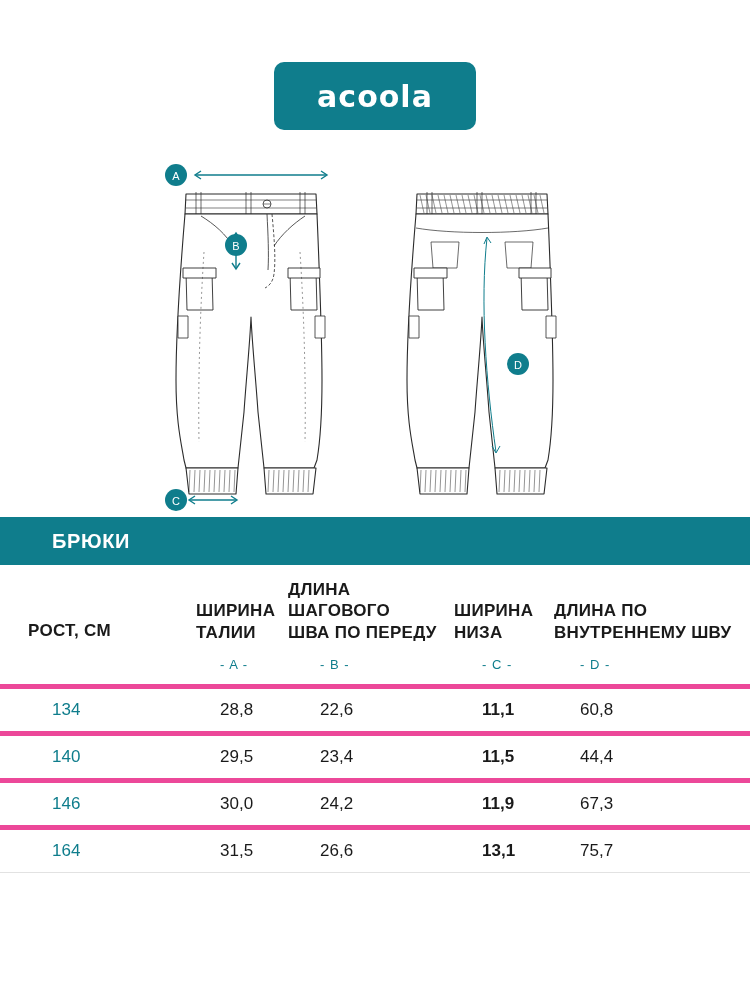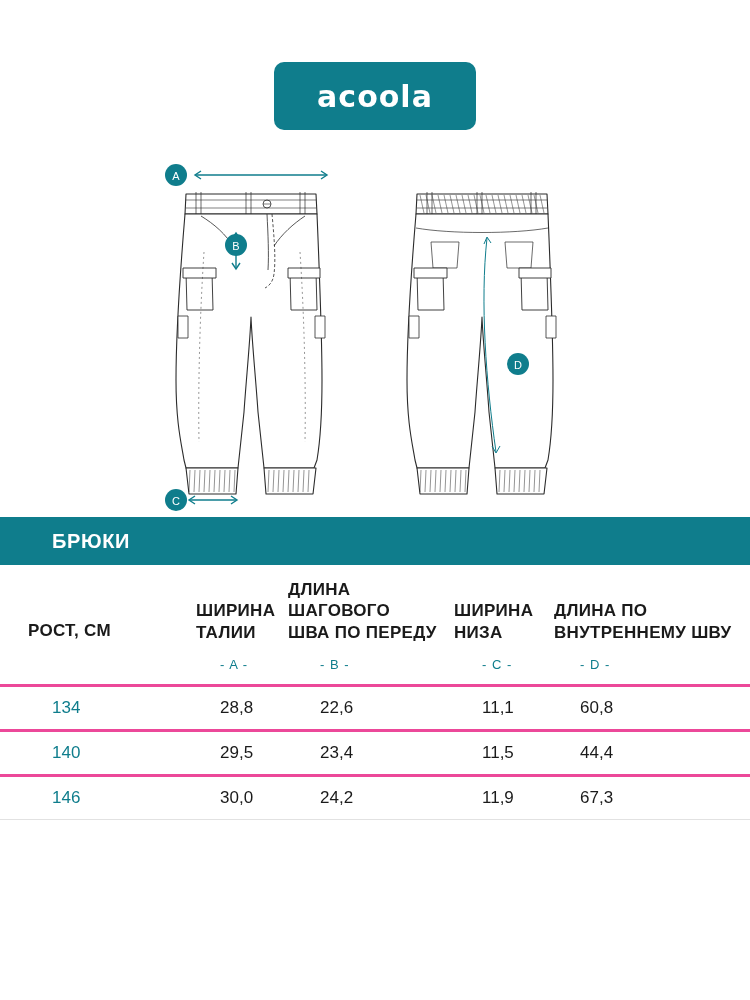--- a/index.html
+++ b/index.html
@@ -114,33 +114,33 @@
     text-align: left;
     letter-spacing: 1px;
   }
   .letter-row td.first { padding-left: 52px; }
 
   .data-row td {
     padding: 11px 0;
     font-size: 17px;
     text-align: left;
     color: #1a1a1a;
-    border-top: 3px solid #ec4899;
+    border-top: 5px solid #ec4899;
   }
   .data-row td.height {
     padding-left: 52px;
     color: #0f7d8c;
     font-size: 17px;
   }
   .data-row:last-child td { border-bottom: 1px solid #e2e2e2; }
 
   
   .off1 { padding-left: 24px !important; }
   .off2 { padding-left: 32px !important; }
-  .off3 { padding-left: 28px !important; }
+  .off3 { padding-left: 28px !important; font-weight: bold; }
   .off4 { padding-left: 26px !important; }
 </style>
 </head>
 <body>
 
 <div class="page">
 
   <div class="logo-wrap">
     <span class="logo-text">acoola</span>
   </div>
@@ -372,17 +372,24 @@
           <td class="off3">11,5</td>
           <td class="off4">44,4</td>
         </tr>
         <tr class="data-row">
           <td class="height">146</td>
           <td class="off1">30,0</td>
           <td class="off2">24,2</td>
           <td class="off3">11,9</td>
           <td class="off4">67,3</td>
         </tr>
+        <tr class="data-row">
+          <td class="height">164</td>
+          <td class="off1">31,5</td>
+          <td class="off2">26,6</td>
+          <td class="off3">13,1</td>
+          <td class="off4">75,7</td>
+        </tr>
       </tbody>
     </table>
   </div>
 
 </div>
 
 </body></html>

